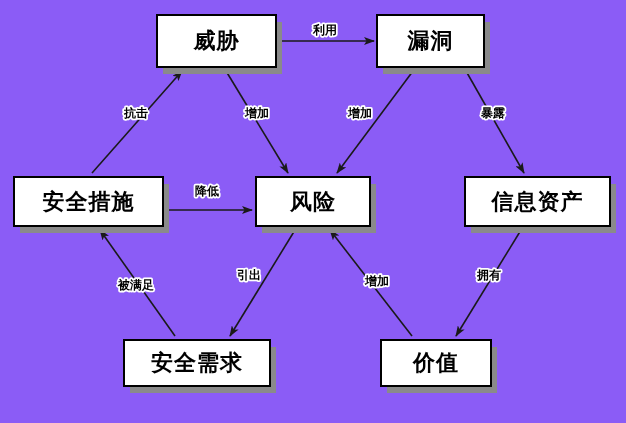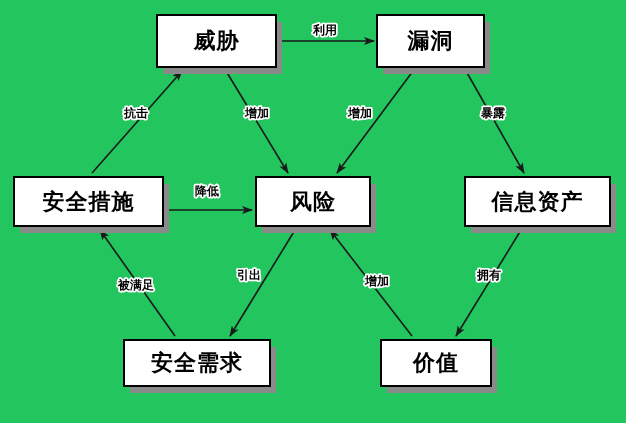--- a/index.html
+++ b/index.html
@@ -10,21 +10,21 @@
   body {
     width: 626px;
     height: 423px;
     font-family: "DejaVu Sans", "Liberation Sans", sans-serif;
     overflow: hidden;
   }
   #diagram-root {
     position: relative;
     width: 626px;
     height: 423px;
-    background: #22c55e;
+    background: #8b5cf6;
   }
   svg#diagram-svg {
     position: absolute;
     top: 0;
     left: 0;
     width: 626px;
     height: 423px;
     display: block;
   }
   .node-shadow {

